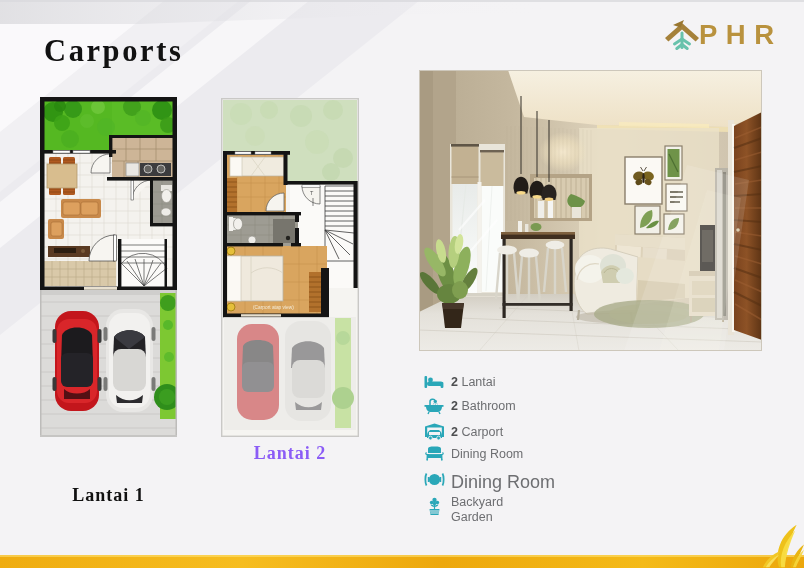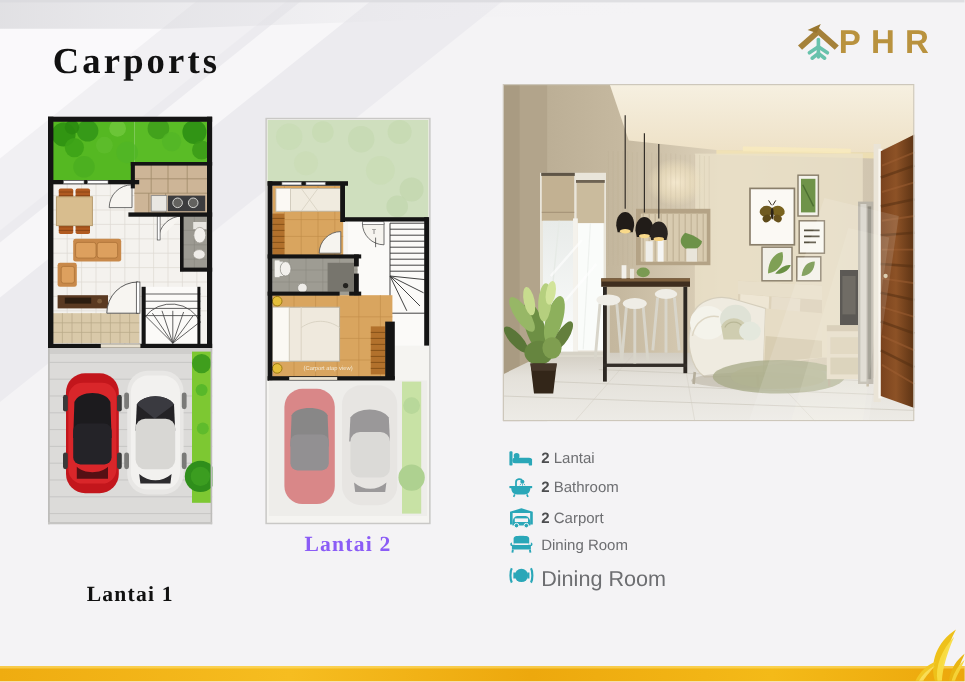--- a/index.html
+++ b/index.html
@@ -620,20 +620,34 @@
   <div class="abs" style="left:424px;top:471px;width:220px;height:17px;">
     <svg class="abs" style="left:0;top:0" width="21" height="17" viewBox="0 0 21 17">
       <circle cx="10.5" cy="8.5" r="5.6" fill="#2aa7b8"></circle>
       <path d="M2.5 2.5 C1 5 1 12 2.5 14.5" stroke="#2aa7b8" stroke-width="1.8" fill="none"></path>
       <path d="M18.5 2.5 C20 5 20 12 18.5 14.5" stroke="#2aa7b8" stroke-width="1.8" fill="none"></path>
       <path d="M4.6 6 L4.6 11 M16.4 6 L16.4 11" stroke="#2aa7b8" stroke-width="1.6"></path>
     </svg>
     <span class="abs" style="left:27px;top:1px;font-size:18px;color:#6d6e71;">Dining Room</span>
   </div>
 
+  <div class="abs" style="left:424px;top:495px;width:220px;height:32px;">
+    <svg class="abs" style="left:1px;top:2px" width="19" height="19" viewBox="0 0 19 19">
+      <circle cx="9.5" cy="3" r="2.2" fill="#2aa7b8"></circle>
+      <circle cx="6.6" cy="5.5" r="1.8" fill="#2aa7b8"></circle>
+      <circle cx="12.4" cy="5.5" r="1.8" fill="#2aa7b8"></circle>
+      <circle cx="9.5" cy="6.5" r="1.8" fill="#2aa7b8"></circle>
+      <path d="M9.5 7 L9.5 12" stroke="#2aa7b8" stroke-width="1.2"></path>
+      <path d="M9.5 10 C7.5 10 6 9 5.5 7.5 C8 7.5 9.5 8.5 9.5 10 Z" fill="#2aa7b8"></path>
+      <path d="M9.5 10 C11.5 10 13 9 13.5 7.5 C11 7.5 9.5 8.5 9.5 10 Z" fill="#2aa7b8"></path>
+      <path d="M4.5 12 L14.5 12 L13.5 18 L5.5 18 Z" fill="#2aa7b8"></path>
+      <path d="M5 14 h9 M5.4 16 h8.4" stroke="#f4f3f5" stroke-width="0.9"></path>
+    </svg>
+    <span class="abs" style="left:27px;top:0;font-size:12.5px;color:#6d6e71;line-height:15px;">Backyard<br>Garden</span>
+  </div>
 
   <div class="abs" style="left:0;top:555px;width:804px;height:13px;background:linear-gradient(90deg,#efac10,#f6bd20 30%,#eda80d 55%,#f4ba18 80%,#eca70c);box-shadow:inset 0 2px 0 rgba(255,227,120,0.55);"></div>
 
   <div class="abs" style="left:757px;top:521px;width:47px;height:47px;">
     <svg width="47" height="47" viewBox="0 0 64 62">
       <path d="M30 62 C24 42 32 18 54 4 C44 24 37 44 36 62 Z" fill="#eec11a"></path>
       <path d="M33 62 C30 46 38 26 52 12 C45 28 39 46 38 62 Z" fill="#f8dc42" opacity="0.95"></path>
       <path d="M46 62 C48 48 55 38 64 31 C59 43 53 55 51 62 Z" fill="#e9b512"></path>
       <path d="M49 62 C52 52 57 44 64 38 C60 48 55 56 53 62 Z" fill="#f6d63c" opacity="0.9"></path>
       <path d="M8 62 C13 52 21 44 32 40 C25 50 18 58 15 62 Z" fill="#f2c724"></path>

